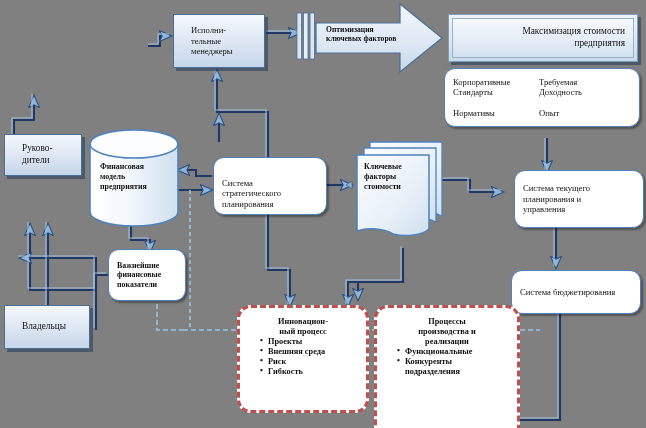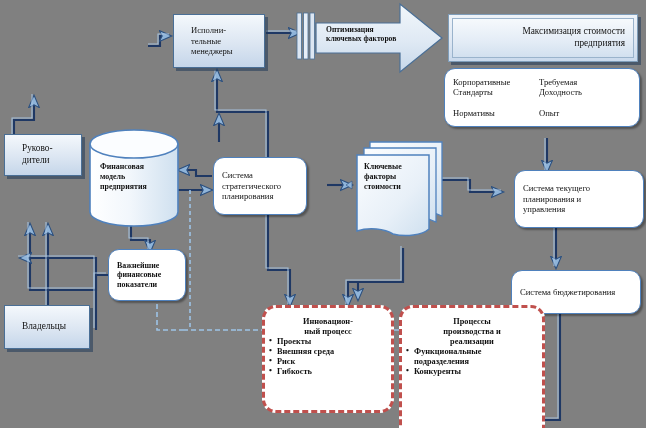--- a/index.html
+++ b/index.html
@@ -35,21 +35,21 @@
   }
   .rect.framed .inner{
     border:1px solid #9ab3cc;width:100%;height:100%;box-sizing:border-box;
     display:flex;align-items:center;padding:4px 8px;
     background:linear-gradient(180deg,#f6f9fc 0%,#e3ecf6 60%,#d2e0ef 100%);
   }
 
   
   .dashed-red{
     background:#ffffff;border:3px dashed #c0504d;border-radius:14px;
-    padding:6px 4px;color:#111;line-height:1.2;margin-left:25px;
+    padding:6px 20px;color:#111;line-height:1.2;
   }
   .dashed-red ul{margin:0;padding:0;list-style:none;}
   .dashed-red li{position:relative;padding-left:8px;font-size:8.3px;
                  font-weight:bold;}
   .dashed-red li:before{content:"\2022";position:absolute;left:0;top:-1px;}
   .dashed-red li.ind{text-align:center;padding-left:0;}
   .dashed-red li.ind:before{content:"";}
 
   .cyl{position:absolute;}
   .docstack{position:absolute;}
@@ -242,21 +242,21 @@
   </div>
 
   <div class="node rounded t-xs" style="left:108px;top:249px;width:78px;height:52px;" data-name="node-key-financial-indicators">
     <span class="txt" style="font-weight:bold;">
       <span data-name="kfi-line1">Важнейшие</span><br>
       <span data-name="kfi-line2">финансовые</span><br>
       <span data-name="kfi-line3">показатели</span>
     </span>
   </div>
 
-  <div class="node rounded t-s" style="left:213px;top:157px;width:94px;height:58px;" data-name="node-strategic-planning">
+  <div class="node rounded t-s" style="left:213px;top:157px;width:114px;height:58px;align-items:flex-end;" data-name="node-strategic-planning">
     <span class="txt">
       <span data-name="sp-line1">Система</span><br>
       <span data-name="sp-line2">стратегического</span><br>
       <span data-name="sp-line3">планирования</span>
     </span>
   </div>
 
   <div class="docstack" style="left:352px;top:138px;width:96px;height:112px;" data-name="node-key-value-factors">
     <svg width="96" height="112" viewBox="0 0 96 112">
       <defs>
@@ -303,22 +303,22 @@
     </ul>
   </div>
 
   <div class="node dashed-red" style="left:374px;top:305px;width:146px;height:136px;
        align-items:flex-start;" data-name="node-production-block">
     <ul style="width:100%;margin-top:3px;">
       <li class="ind" data-name="prod-item-0">Процессы</li>
       <li class="ind" data-name="prod-item-1">производства и</li>
       <li class="ind" data-name="prod-item-2">реализации</li>
       <li data-name="prod-item-3">Функциональные</li>
+      <li data-name="prod-item-5">Конкуренты</li>
       <li style="padding-left:8px;" data-name="prod-item-4">подразделения</li>
-      <li data-name="prod-item-5">Конкуренты</li>
     </ul>
   </div>
 
   <style>
     [data-name="prod-item-4"]:before{content:"" !important;}
     [data-name="innov-item-1"]:before{content:"" !important;}
     [data-name="prod-item-1"]:before{content:"" !important;}
     [data-name="prod-item-2"]:before{content:"" !important;}
   </style>
 

